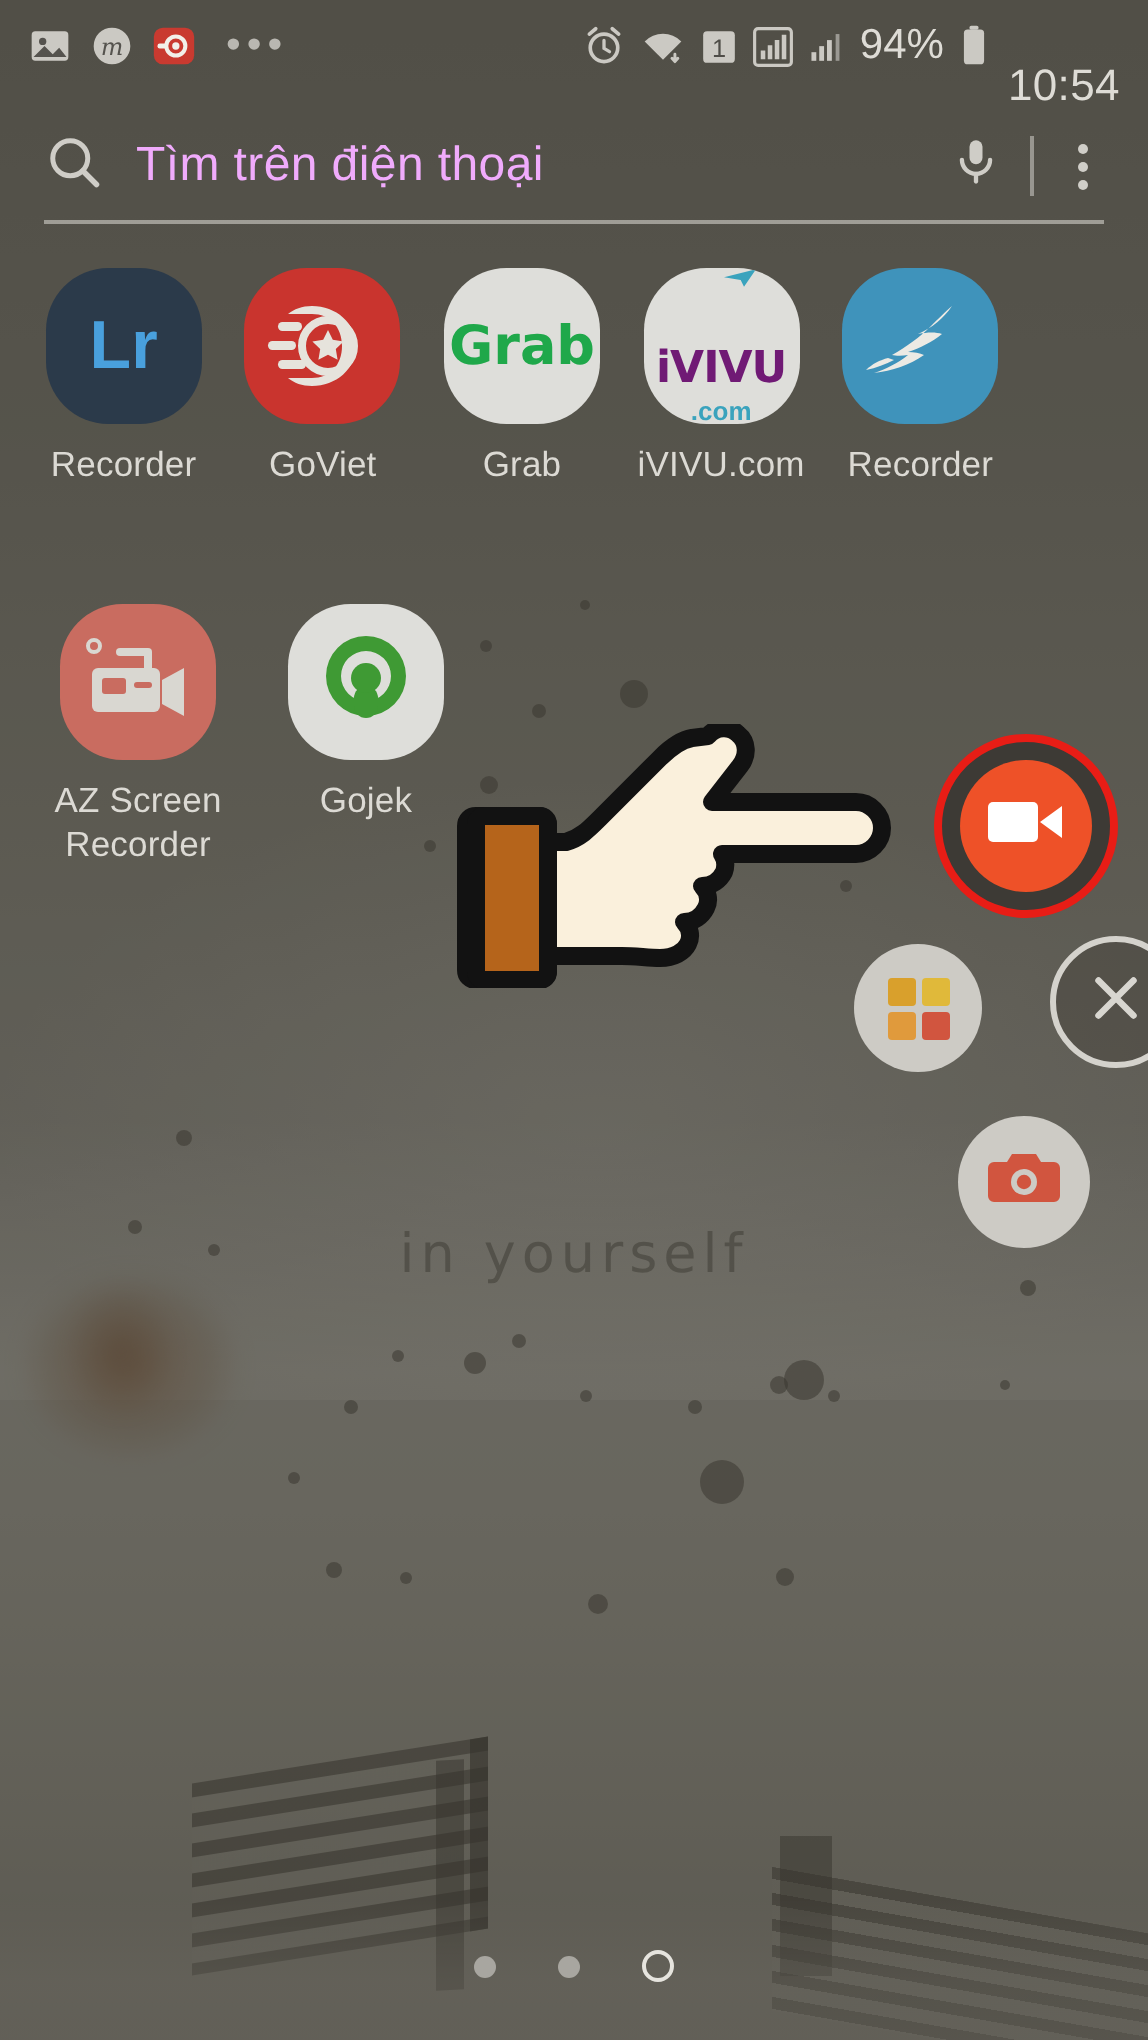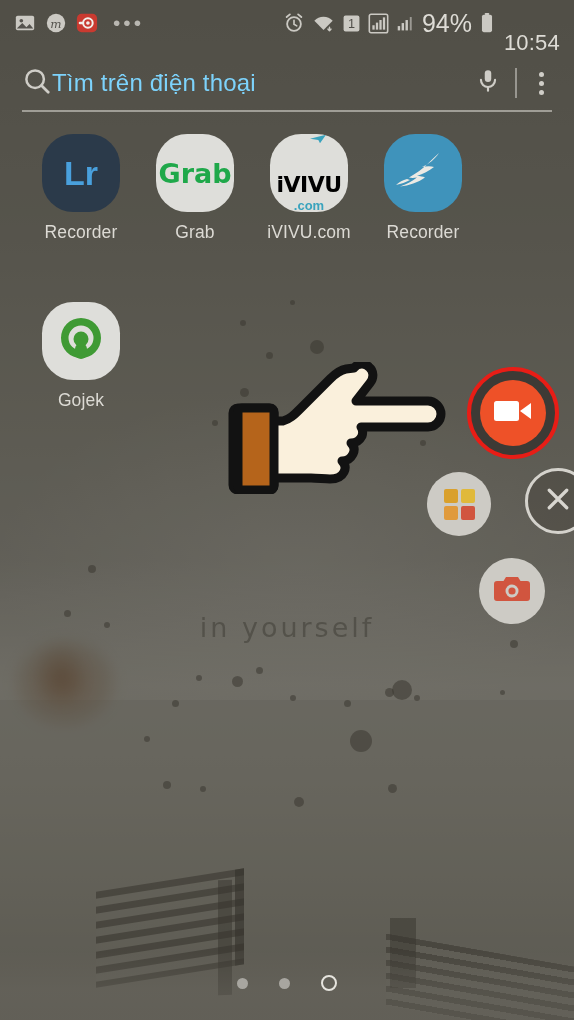--- a/index.html
+++ b/index.html
@@ -79,39 +79,39 @@
 
   
   #statusbar {
     position:absolute; left:0; top:0; width:574px; height:46px; z-index:5;
     display:flex; align-items:center; padding:0 14px;
     color:#d6d4ce;
   }
   .sb-left { display:flex; align-items:center; gap:9px; }
   .sb-right { display:flex; align-items:center; gap:7px; margin-left:auto; }
   .sb-time { font-size:22px; color:#dedcd6; letter-spacing:0.2px; margin-left:2px;margin-top:40px; }
-  .sb-batt-txt { font-size:25px; color:#dedcd6; }
+  .sb-batt-txt { font-size:21px; color:#dedcd6; }
   .sb-ico { display:inline-flex; align-items:center; justify-content:center; }
   .sb-dots { letter-spacing:3px; font-size:21px; color:#b9b7b1; margin-left:6px; }
 
   
   #searchbar {
     position:absolute; left:22px; top:56px; width:530px; height:56px; z-index:5;
     display:flex; align-items:center;
     border-bottom:2px solid rgba(222,220,214,0.55);
   }
   #search-input-text {
-    flex:1; font-size:24px; color:#7dd3fc; letter-spacing:0.2px;
+    flex:1; font-size:24px; color:#f0abfc; margin-left:16px; letter-spacing:0.2px;
   }
   .sb-divider { width:2px; height:30px; background:rgba(210,208,202,0.55); margin:0 14px; }
   .kebab { display:flex; flex-direction:column; gap:4px; padding:4px 8px; }
   .kebab i { width:5px; height:5px; border-radius:50%; background:#d0cec8; display:block; }
 
   
-  #appgrid { position:absolute; left:12px; top:126px; width:510px; z-index:5; }
+  #appgrid { position:absolute; left:0; top:126px; width:510px; z-index:5; }
   .app-row { display:flex; }
   .app-cell {
     width:110px; margin:0 2px; padding-top:8px;
     display:flex; flex-direction:column; align-items:center;
   }
   .app-row { padding-left:12px; }
   .app-icon {
     width:78px; height:78px; border-radius:34% / 34%;
     display:flex; align-items:center; justify-content:center;
     position:relative; overflow:hidden;
@@ -123,21 +123,21 @@
   }
   .row2 { margin-top:50px; }
 
   
   .ic-lr { background:#2b3a4a; }
   .ic-lr span { color:#49a0dd; font-size:34px; font-weight:bold; font-family:"Liberation Sans",sans-serif; }
   .ic-goviet { background:#c9342e; }
   .ic-grab { background:#dededa; }
   .ic-grab span { color:#1fa84a; font-size:27px; font-weight:bold; font-family:"DejaVu Sans",sans-serif; }
   .ic-ivivu { background:#dededa; flex-direction:column; gap:0; }
-  .ic-ivivu .iv-main { color:#000000; font-size:22px; font-weight:bold; font-family:"DejaVu Sans",sans-serif; line-height:1; letter-spacing:-0.5px;margin-top:32px; }
+  .ic-ivivu .iv-main { color:#701a75; font-size:22px; font-weight:bold; font-family:"DejaVu Sans",sans-serif; line-height:1; letter-spacing:-0.5px;margin-top:32px; }
   .ic-ivivu .iv-com { color:#3aa3bd; font-size:13px; font-weight:bold; line-height:1; margin-top:3px; }
   .ic-travel { background:#3f93bb; }
   .ic-az { background:#c96c60; }
   .ic-gojek { background:#dededa; }
 
   
   #fab-layer { position:absolute; inset:0; z-index:8; }
   .fab {
     position:absolute; border-radius:50%;
     display:flex; align-items:center; justify-content:center;
@@ -318,20 +318,33 @@
 
   <div class="app-row">
 
     <div class="app-cell">
       <div class="app-icon squircle ic-lr">
         <span>Lr</span>
       </div>
       <div class="app-label">Recorder</div>
     </div>
 
+    <div class="app-cell">
+      <div class="app-icon squircle ic-goviet">
+        <svg width="62" height="52" viewBox="0 0 62 52">
+          <path d="M26 6c12 0 22 8.5 22 20S38 46 26 46c-5 0-9-1.5-12-4h12c9 0 15-6.5 15-16S35 10 26 10h-12c3-2.5 7-4 12-4z" fill="#e6e3dc"></path>
+          <circle cx="34" cy="26" r="13" fill="none" stroke="#e6e3dc" stroke-width="4"></circle>
+          <path d="M34 18l2.4 4.9 5.4.8-3.9 3.8.9 5.4-4.8-2.5-4.8 2.5.9-5.4-3.9-3.8 5.4-.8z" fill="#e6e3dc"></path>
+          <rect x="4" y="23.5" width="14" height="4.5" rx="2.2" fill="#e6e3dc"></rect>
+          <rect x="9" y="33" width="14" height="4.5" rx="2.2" fill="#e6e3dc"></rect>
+          <rect x="9" y="14" width="12" height="4.5" rx="2.2" fill="#e6e3dc"></rect>
+        </svg>
+      </div>
+      <div class="app-label">GoViet</div>
+    </div>
 
     <div class="app-cell">
       <div class="app-icon squircle ic-grab">
         <span>Grab</span>
       </div>
       <div class="app-label">Grab</div>
     </div>
 
     <div class="app-cell">
       <div class="app-icon squircle ic-ivivu">
@@ -351,20 +364,34 @@
           <path d="M12 30c-4 1-8 3-11 6 5-1 10-3 14-5z" fill="#eceae4"></path>
         </svg>
       </div>
       <div class="app-label">Recorder</div>
     </div>
 
   </div>
 
   <div class="app-row row2">
 
+    <div class="app-cell">
+      <div class="app-icon squircle ic-az">
+        <svg width="58" height="48" viewBox="0 0 58 48">
+          <circle cx="7" cy="6" r="3" fill="none" stroke="#d9d7d1" stroke-width="2"></circle>
+          <rect x="18" y="7" width="18" height="4" rx="2" fill="#d9d7d1"></rect>
+          <rect x="32" y="9" width="4" height="8" fill="#d9d7d1"></rect>
+          <rect x="6" y="17" width="34" height="22" rx="3" fill="#d9d7d1"></rect>
+          <rect x="11" y="22" width="12" height="8" rx="1.5" fill="#c96c60"></rect>
+          <rect x="27" y="24" width="9" height="3" rx="1.5" fill="#c96c60"></rect>
+          <path d="M41 23l11-6v24l-11-6z" fill="#d9d7d1"></path>
+        </svg>
+      </div>
+      <div class="app-label">AZ Screen Recorder</div>
+    </div>
 
     <div class="app-cell">
       <div class="app-icon squircle ic-gojek">
         <svg width="56" height="56" viewBox="0 0 56 56">
           <path d="M28 5a20 20 0 1 0 0 40 20 20 0 0 0 0-40zm0 7.5a12.5 12.5 0 1 1 0 25 12.5 12.5 0 0 1 0-25z" fill="#3f9a34"></path>
           <rect x="22" y="30" width="12" height="16" rx="6" fill="#3f9a34"></rect>
           <circle cx="28" cy="26" r="7.5" fill="#3f9a34"></circle>
         </svg>
       </div>
       <div class="app-label">Gojek</div>

